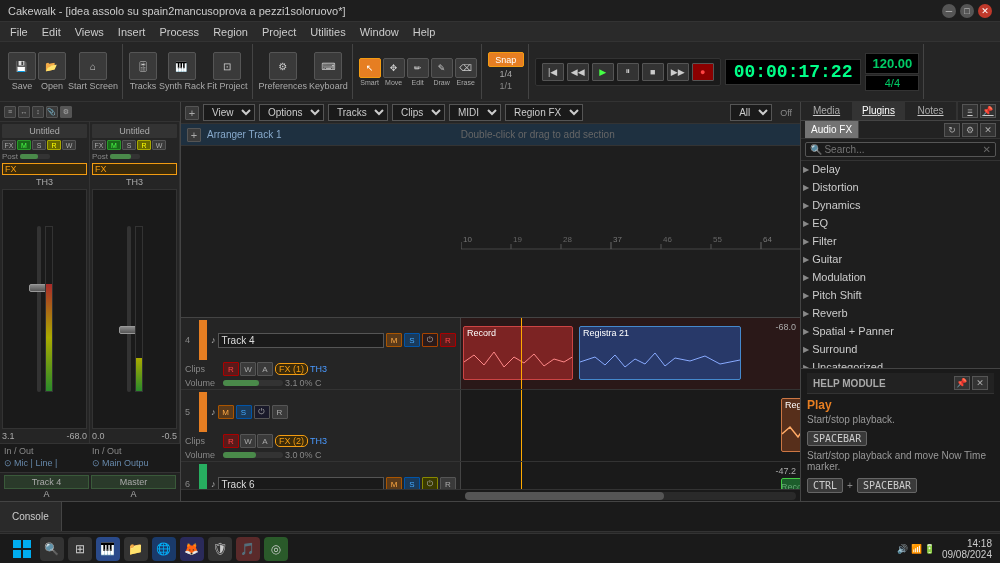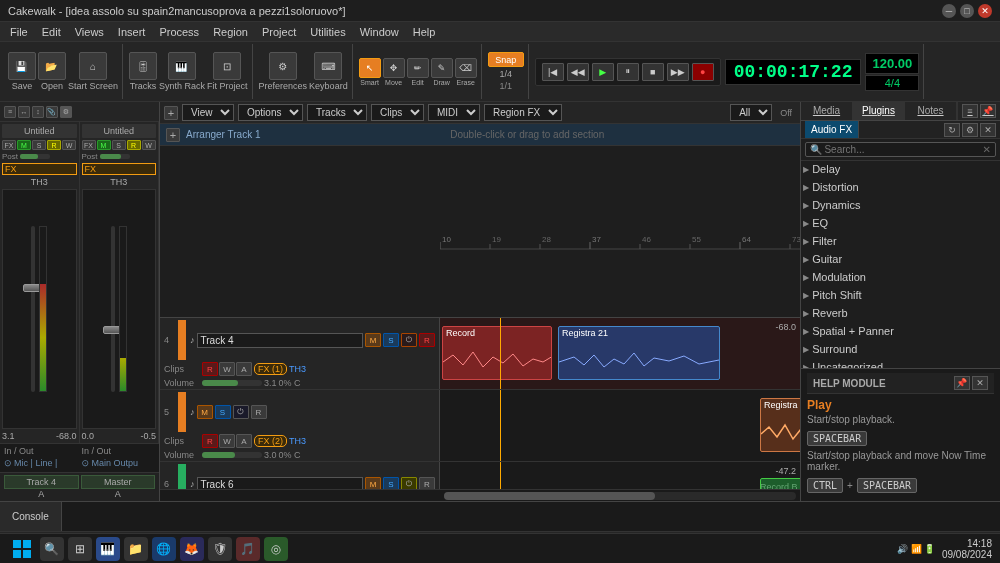--- a/index.html
+++ b/index.html
@@ -216,21 +216,21 @@
     <div id="time-display">00:00:17:22</div>
     <div style="display:flex;flex-direction:column;gap:1px;">
       <div class="bpm-display">120.00</div>
       <div style="font-size:11px;color:#00cc66;background:#000;padding:1px 4px;border:1px solid #333;text-align:center;">4/4</div>
     </div>
   </div>
 </div>
 
 <div id="main" style="height:calc(563px - 22px - 20px - 62px - 30px - 30px);">
 
-  <div id="left-panel" style="width:160px;justify-content:space-between;">
+  <div id="left-panel" style="width:181px;justify-content:space-between;">
 
     <div style="display:flex;height:20px;background:#252525;border-bottom:1px solid #333;align-items:center;padding:0 4px;gap:2px;">
       <div class="seg-btn">≡</div>
       <div class="seg-btn">↔</div>
       <div class="seg-btn">↕</div>
       <div class="seg-btn">📎</div>
       <div class="seg-btn active" style="background:#555;">⚙</div>
     </div>
 
     <div id="strip-area" style="display:flex;flex:1;overflow:hidden;height:calc(100% - 80px);">
@@ -542,21 +542,21 @@
       <div class="r-tab">Media</div>
       <div class="r-tab active">Plugins</div>
       <div class="r-tab">Notes</div>
       <div style="display:flex;align-items:center;padding:2px 4px;gap:2px;border-left:1px solid #333;">
         <div class="rp-btn">≡</div>
         <div class="rp-btn">📌</div>
       </div>
     </div>
 
     <div style="display:flex;background:#222;border-bottom:1px solid #333;align-items:center;padding:0 4px;">
-      <div style="padding:3px 6px;font-size:10px;color:#fff;background:#0c4a6e;border-right:1px solid #444;cursor:pointer;">Audio FX</div>
+      <div style="padding:3px 6px;font-size:10px;color:#fff;background:#737373;border-right:1px solid #444;cursor:pointer;">Audio FX</div>
       <div style="display:flex;align-items:center;gap:2px;margin-left:auto;">
         <div class="rp-btn">↻</div>
         <div class="rp-btn">⚙</div>
         <div class="rp-btn">✕</div>
       </div>
     </div>
 
     <div style="padding:3px 4px;background:#1e1e1e;border-bottom:1px solid #333;">
       <div style="display:flex;align-items:center;background:#1a1a1a;border:1px solid #555;border-radius:2px;padding:1px 4px;">
         <span style="font-size:10px;color:#666;">🔍</span>

